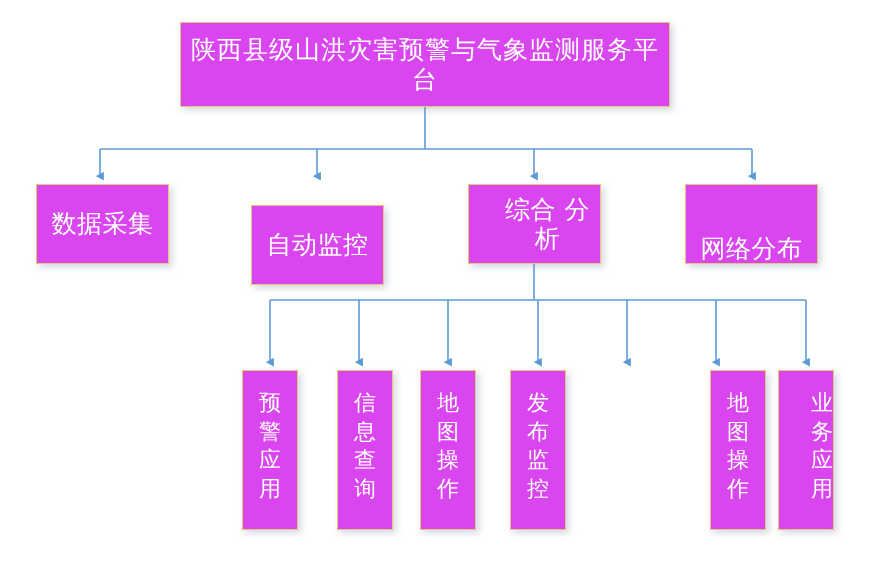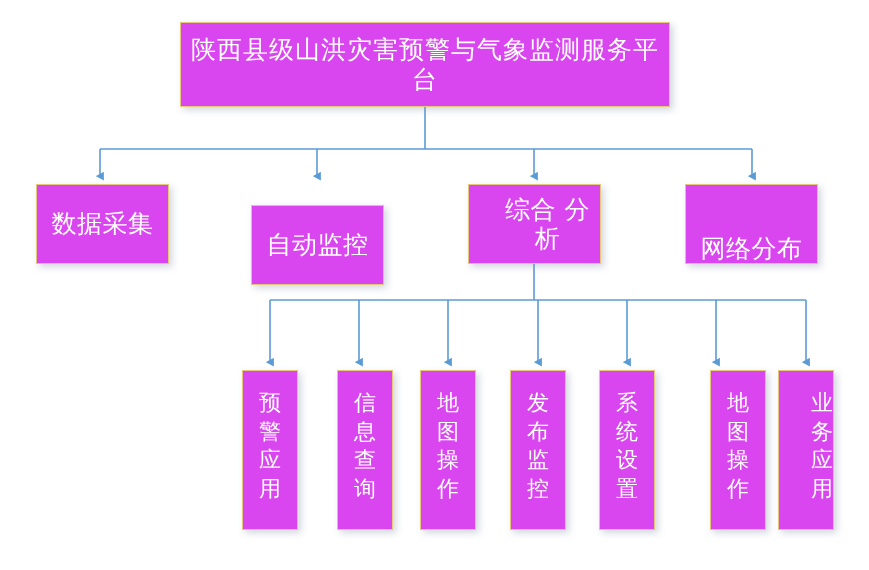--- a/index.html
+++ b/index.html
@@ -179,23 +179,20 @@
   </div>
   <div class="node-box leaf-box" id="node-leaf-1">
     <span class="node-label">信息查询</span>
   </div>
   <div class="node-box leaf-box" id="node-leaf-2">
     <span class="node-label">地图操作</span>
   </div>
   <div class="node-box leaf-box" id="node-leaf-3">
     <span class="node-label">发布监控</span>
   </div>
-  <div class="node-box leaf-box" id="node-leaf-4">
-    <span class="node-label">系统设置</span>
-  </div>
   <div class="node-box leaf-box" id="node-leaf-5">
     <span class="node-label">地图操作</span>
   </div>
   <div class="node-box leaf-box" id="node-leaf-6">
     <span class="node-label">业务应用</span>
   </div>
 
 </div>
 
 </body></html>

